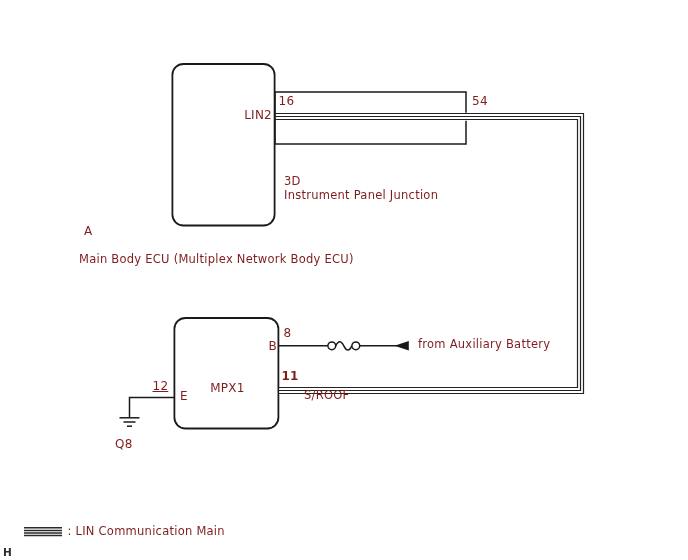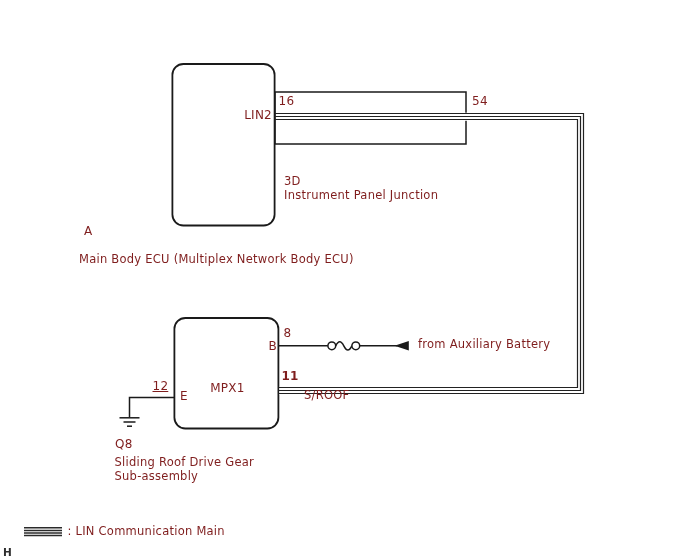--- a/index.html
+++ b/index.html
@@ -94,22 +94,18 @@
   <div class="t term right" style="left:171px; top:380.5px; width:101px;text-align:center;">MPX1</div>
   <div class="t term" style="left:180px; top:388.5px;">E</div>
   <div class="t pin" style="left:283.5px; top:325.5px;">8</div>
   <div class="t pin" style="left:281.5px; top:368.5px;font-weight:bold;">11</div>
   <div class="t pin" style="left:152.5px; top:378.5px;text-decoration:underline;">12</div>
 
   <div class="t" style="left:304px; top:355px;margin-top:33px;">S/ROOF</div>
   <div class="t" style="left:418px; top:336.5px;">from Auxiliary Battery</div>
 
   <div class="t term" style="left:115px; top:437px;">Q8</div>
-  <div class="t" style="left:114.5px; top:454.5px;">
-    <div>Sliding Roof Drive Gear</div>
-    <div>Sub-assembly</div>
-  </div>
 
   <div class="t" style="left:67.5px; top:523.5px;">: LIN Communication Main</div>
 
   <div class="t footer-letter" style="left:3px; top:544.5px;">H</div>
 
 </div>
 
 </body></html>

